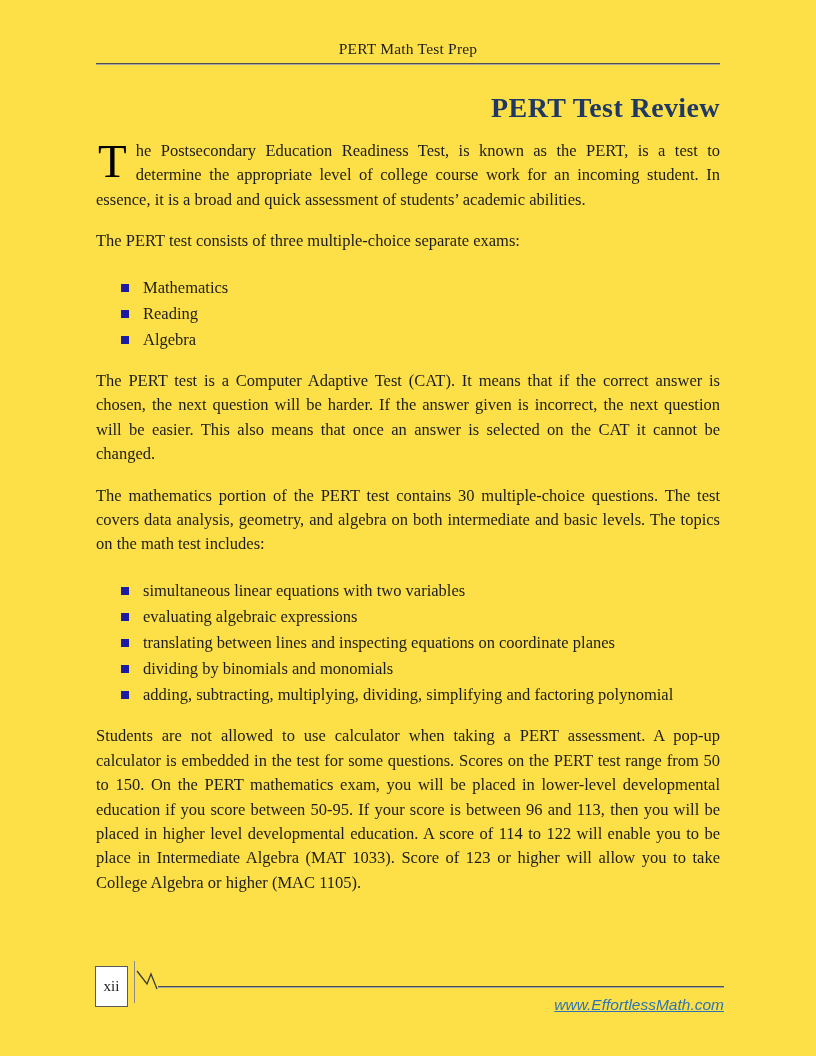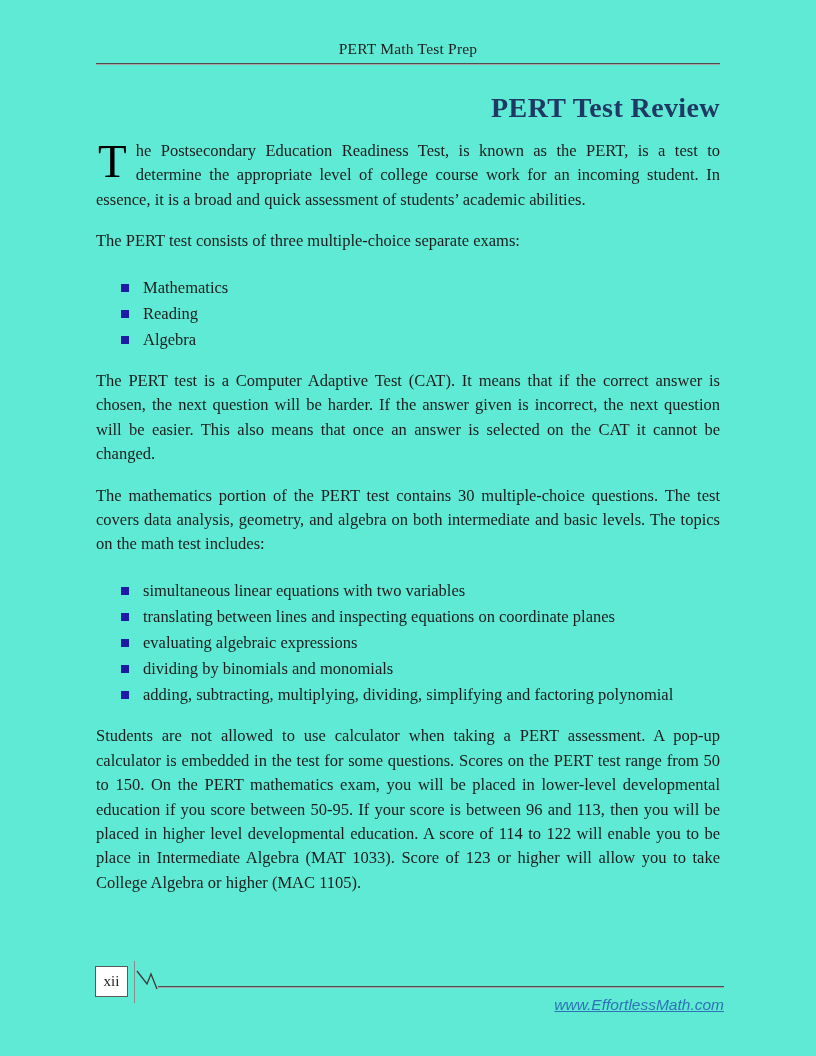--- a/index.html
+++ b/index.html
@@ -4,21 +4,21 @@
 <style>
   * { margin: 0; padding: 0; box-sizing: border-box; }
   html, body { background: #ffffff; }
   body {
     width: 816px; height: 1056px;
     font-family: "Liberation Serif", "DejaVu Serif", serif;
     color: #1c1c1c;
     position: relative;
     overflow: hidden;
   }
-  .page { position: absolute; inset: 0; background: #5eead4; }
+  .page { position: absolute; inset: 0; background: #fde047; }
   .content { position: absolute; left: 96px; right: 96px; top: 40px; }
 
   
   .running-header { text-align: center; font-size: 15.5px; letter-spacing: 0.2px; }
   .header-rule {
     margin-top: 5px;
     height: 2px;
     background: #a3a3a3;
     border-top: 1.5px solid #4d4d4d;
   }
@@ -63,21 +63,21 @@
     position: absolute;
     left: 25px; top: 8px;
     width: 8px; height: 8px;
     background: #1b1ba4;
   }
 
   
   .pn-box {
     position: absolute;
     left: 95px; top: 966px;
-    width: 33px; height: 31px;
+    width: 33px; height: 41px;
     border: 1px solid #595959;
     background: #ffffff;
     display: flex; align-items: center; justify-content: center;
     font-size: 15px;
   }
   .pn-vline {
     position: absolute;
     left: 134px; top: 961px;
     width: 1px; height: 42px;
     background: #8a8a8a;
@@ -124,22 +124,22 @@
       <li><span class="sq"></span><span>Reading</span></li>
       <li><span class="sq"></span><span>Algebra</span></li>
     </ul>
 
     <p class="para">The PERT test is a Computer Adaptive Test (CAT). It means that if the correct answer is chosen, the next question will be harder. If the answer given is incorrect, the next question will be easier. This also means that once an answer is selected on the CAT it cannot be changed.</p>
 
     <p class="para">The mathematics portion of the PERT test contains 30 multiple-choice questions. The test covers data analysis, geometry, and algebra on both intermediate and basic levels. The topics on the math test includes:</p>
 
     <ul class="blist">
       <li><span class="sq"></span><span>simultaneous linear equations with two variables</span></li>
+      <li><span class="sq"></span><span>evaluating algebraic expressions</span></li>
       <li><span class="sq"></span><span>translating between lines and inspecting equations on coordinate planes</span></li>
-      <li><span class="sq"></span><span>evaluating algebraic expressions</span></li>
       <li><span class="sq"></span><span>dividing by binomials and monomials</span></li>
       <li><span class="sq"></span><span>adding, subtracting, multiplying, dividing, simplifying and factoring polynomial</span></li>
     </ul>
 
     <p class="para">Students are not allowed to use calculator when taking a PERT assessment. A pop-up calculator is embedded in the test for some questions. Scores on the PERT test range from 50 to 150. On the PERT mathematics exam, you will be placed in lower-level developmental education if you score between 50-95.  If your score is between 96 and 113, then you will be placed in higher level developmental education.  A score of 114 to 122 will enable you to be place in Intermediate Algebra (MAT 1033). Score of 123 or higher will allow you to take College Algebra or higher (MAC 1105).</p>
 
   </div>
 
   <div class="pn-box">
     <span>xii</span>

